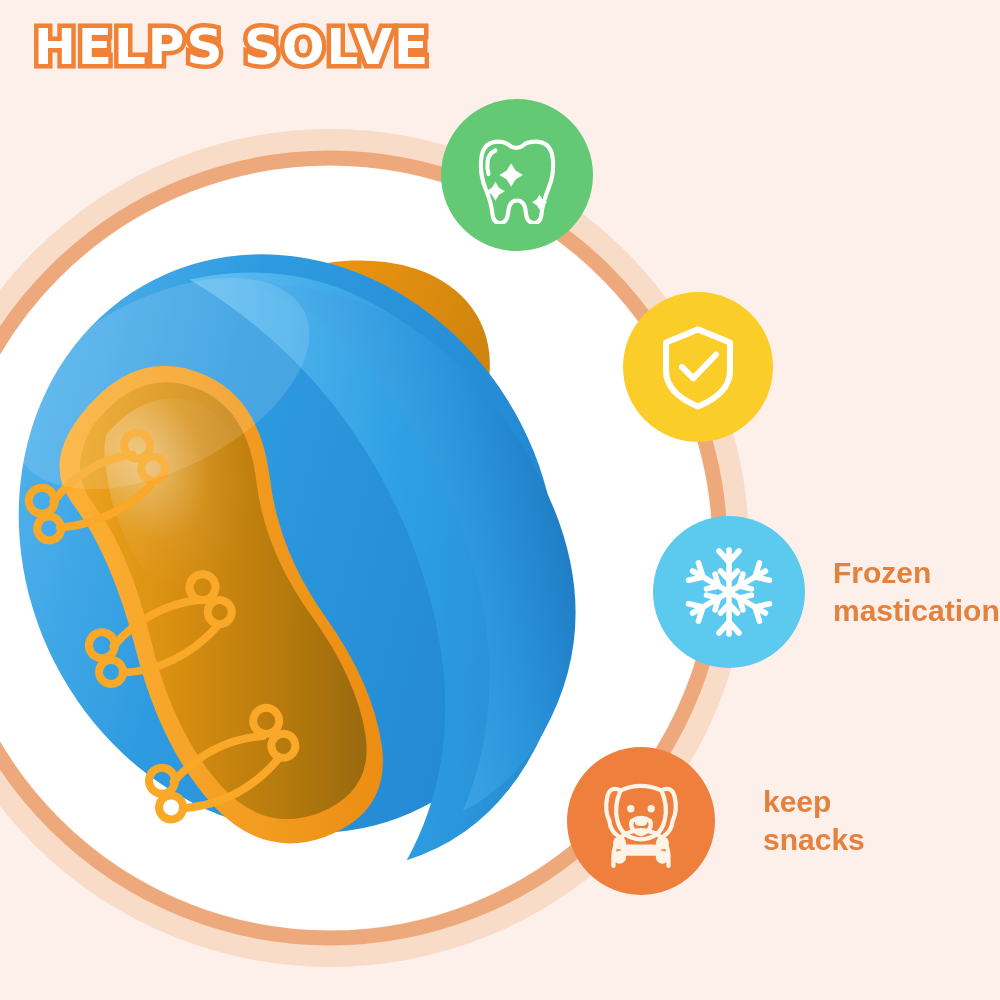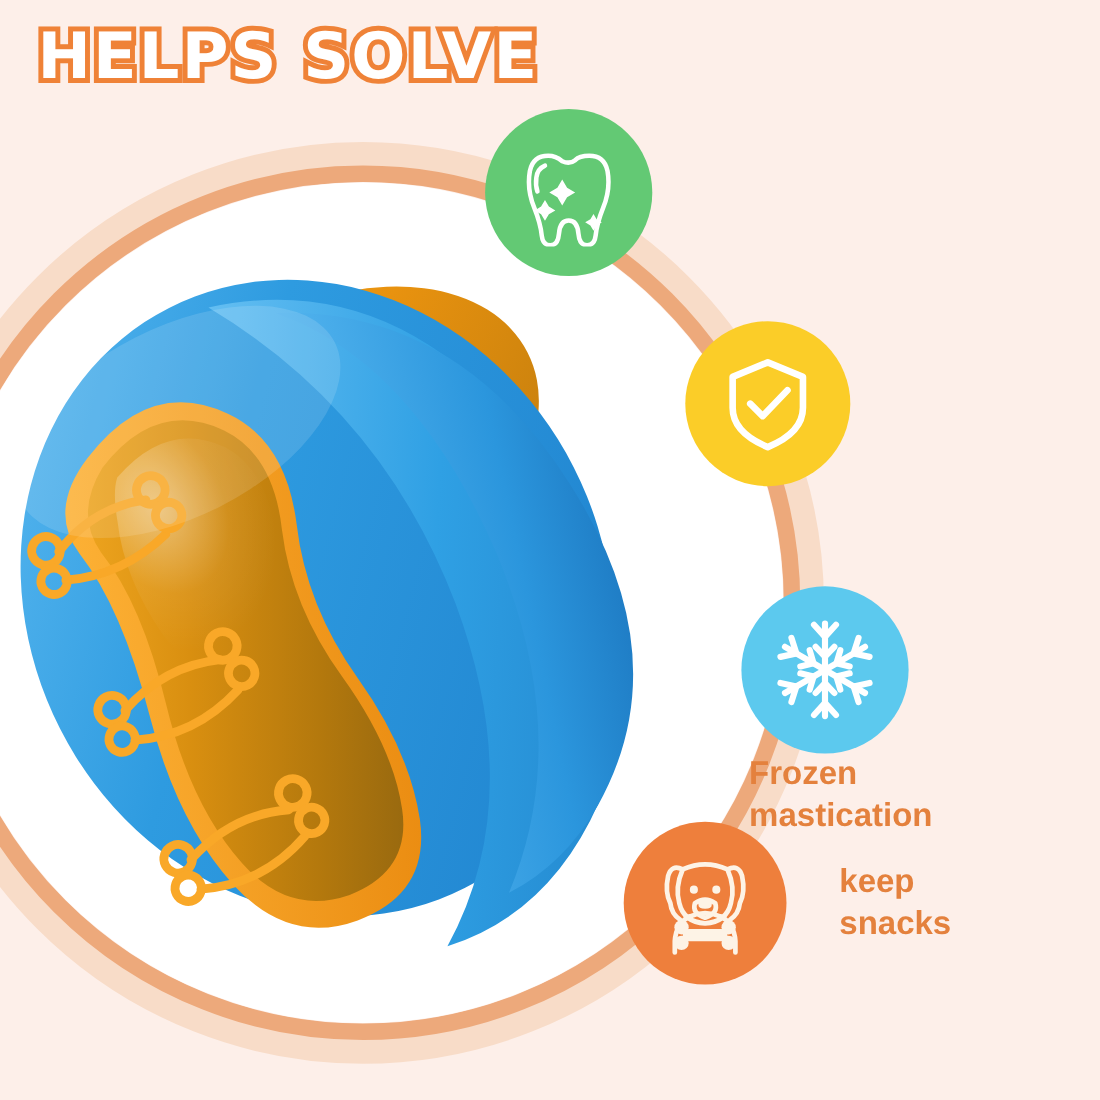--- a/index.html
+++ b/index.html
@@ -29,21 +29,21 @@
     inset: 0;
     width: 1000px;
     height: 1000px;
   }
 
   
   .headline {
     position: absolute;
     left: 34px;
     top: 20px;
-    font-size: 58px;
+    font-size: 50px;
     font-weight: 700;
     letter-spacing: 2px;
     color: #ffffff;
     -webkit-text-stroke: 9px #ef8237;
     paint-order: stroke fill;
     font-family: "DejaVu Sans", sans-serif;
     line-height: 1.1;
     white-space: nowrap;
   }
 
@@ -77,21 +77,21 @@
     font-weight: 700;
     color: #e4813d;
     line-height: 1.28;
     font-family: "Liberation Sans", sans-serif;
     white-space: pre-line;
     margin-left: 28px;
   }
 
   #feature-teeth   { left: 441px; top:  99px; }
   #feature-safe    { left: 623px; top: 292px; }
-  #feature-frozen  { left: 653px; top: 533px; flex-direction: column; }
+  #feature-frozen  { left: 653px; top: 516px; }
   #feature-snacks  { left: 567px; top: 747px; }
 
   #feature-teeth  .badge { width: 152px; height: 152px; background: #63c974; }
   #feature-safe   .badge { width: 150px; height: 150px; background: #fbcd28; }
   #feature-frozen .badge { width: 152px; height: 152px; background: #5cc9ee; }
   #feature-snacks .badge { width: 148px; height: 148px; background: #ee7f3c; }
 
   #feature-safe   .feature-label { margin-left: 32px; }
   #feature-frozen .feature-label { margin-left: 28px; }
   #feature-snacks .feature-label { margin-left: 48px; }

